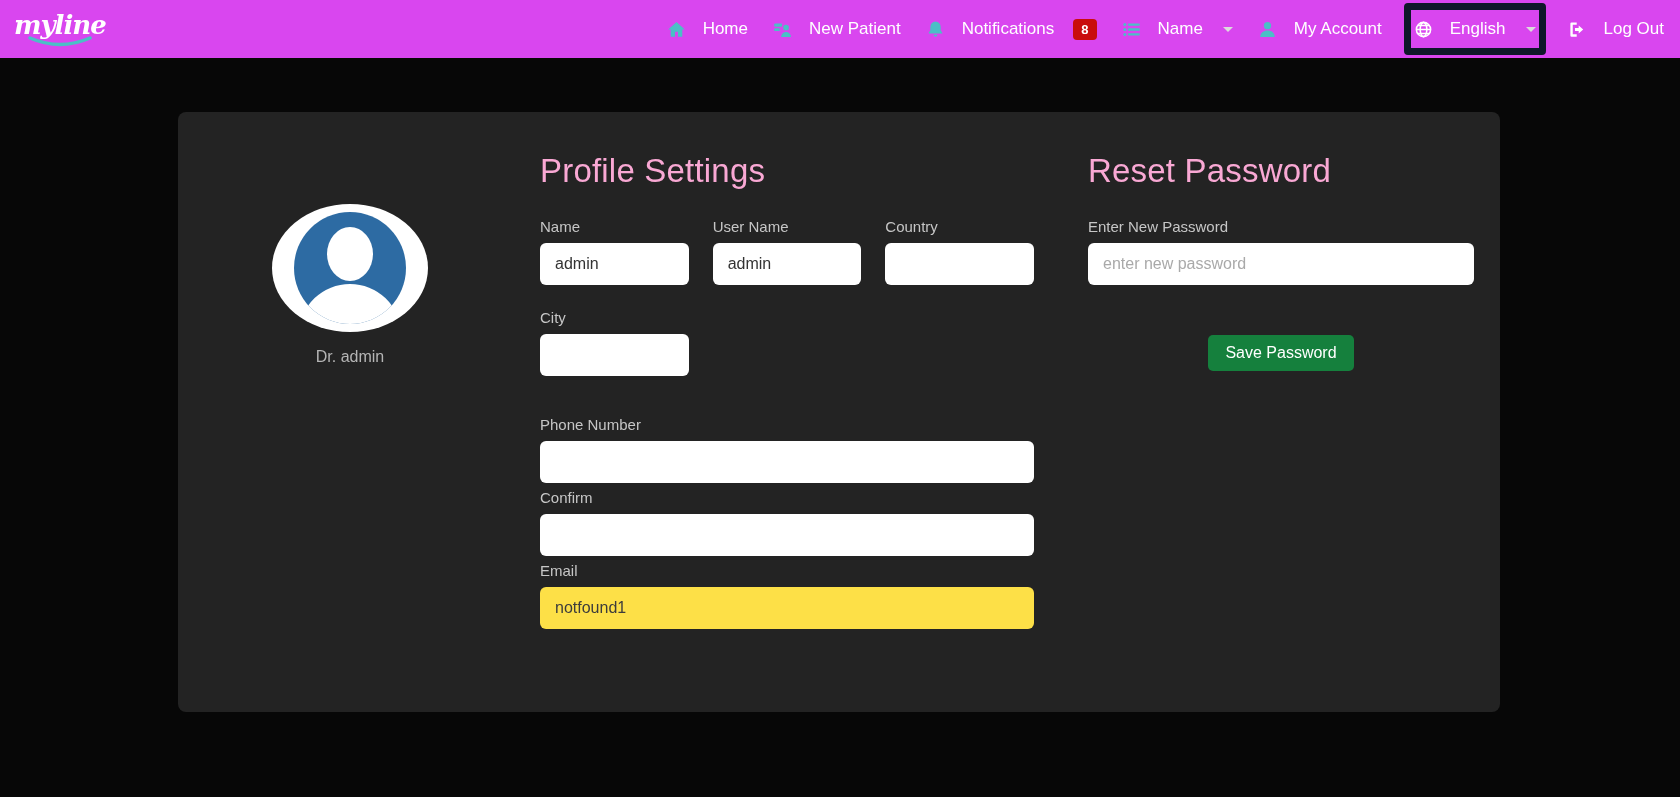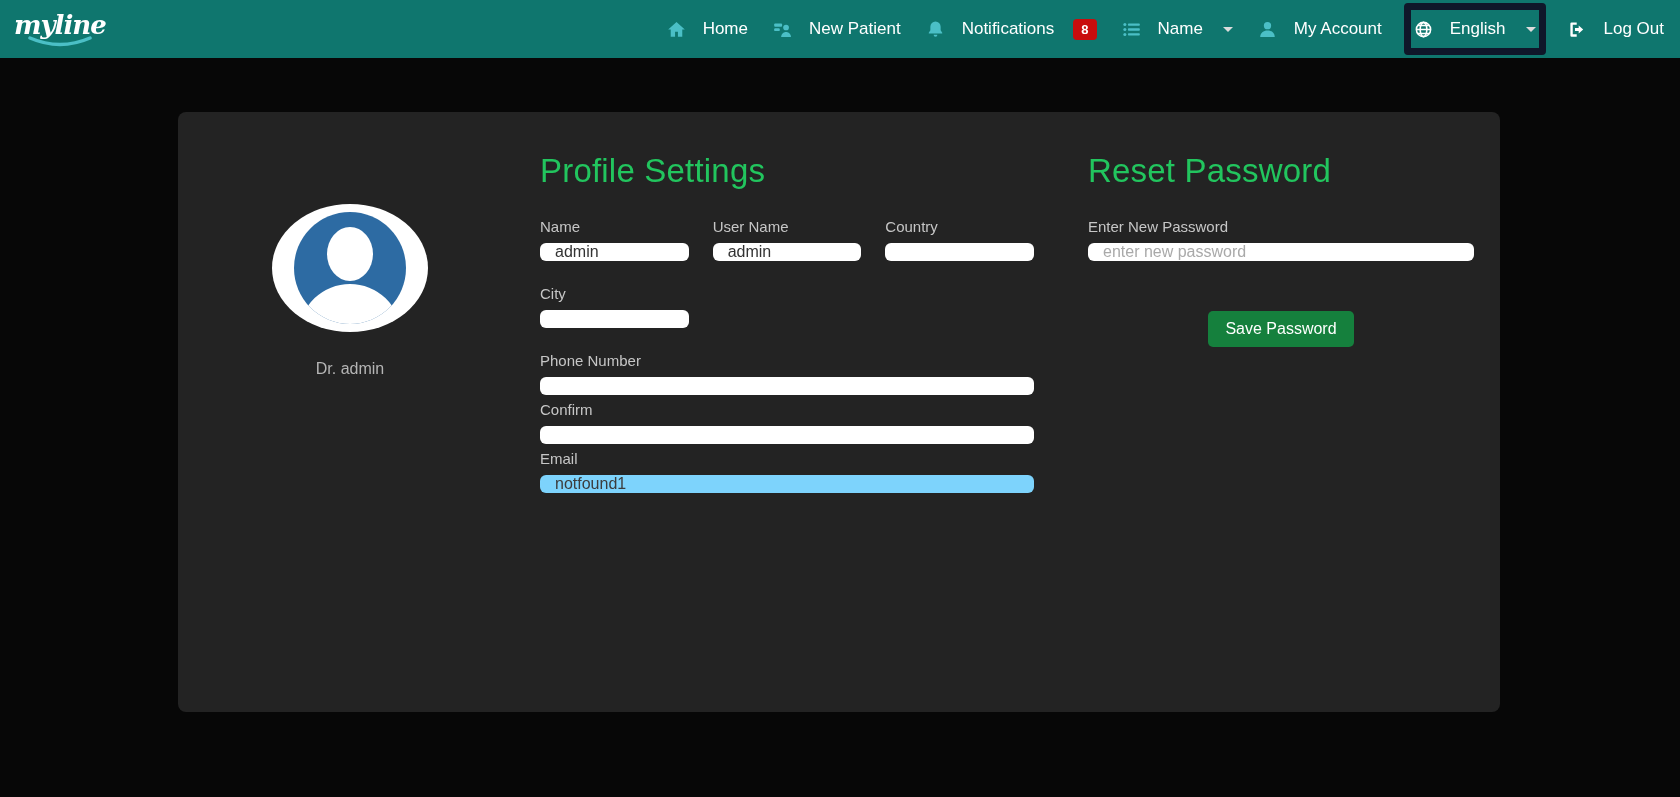--- a/index.html
+++ b/index.html
@@ -6,21 +6,21 @@
   html,body { margin:0; padding:0; }
   body {
     width:1680px; height:797px; overflow:hidden;
     background:#070707;
     font-family:"Liberation Sans", sans-serif;
     position:relative;
   }
 
   
   .navbar {
-    height:58px; background:#0f766e;
+    height:58px; background:#d946ef;
     display:flex; align-items:center; justify-content:space-between;
     padding:0 16px 0 14px;
   }
   .logo { display:flex; flex-direction:column; align-items:center; line-height:1; cursor:pointer; margin-top:2px;}
   .logo-text {
     color:#fff; font-family:"DejaVu Serif", serif; font-style:italic; font-weight:bold;
     font-size:26px; letter-spacing:-1px;
   }
   .logo-swoosh { margin-top:-2px; }
 
@@ -64,41 +64,41 @@
     position:relative; overflow:hidden;
   }
   .avatar-head {
     position:absolute; left:50%; top:15px; transform:translateX(-50%);
     width:46px; height:54px; background:#fff; border-radius:50%;
   }
   .avatar-body {
     position:absolute; left:50%; top:72px; transform:translateX(-50%);
     width:100px; height:60px; background:#fff; border-radius:50% 50% 0 0 / 80% 80% 0 0;
   }
-  .avatar-caption { margin-top:28px; color:#b5b5b5; font-size:16px; }
+  .avatar-caption { margin-top:16px; color:#b5b5b5; font-size:16px; }
 
   
   .section { position:absolute; top:40px; }
   .section-profile { left:362px; width:494px; }
   .section-reset  { left:910px; width:386px; }
   .section-title {
-    color:#22c55e; font-size:33px; font-weight:500;
+    color:#f9a8d4; font-size:33px; font-weight:500;
     margin:0 0 28px 0; letter-spacing:0.2px;
   }
   .grid2 { display:grid; grid-template-columns:1fr 1fr 1fr; column-gap:24px; }
   .fg { margin-bottom:24px; }
   .fg label { display:block; color:#c6c6c6; font-size:15px; margin-bottom:8px; }
   .inp {
-    width:100%; height:18px; background:#fff; border:none; border-radius:6px;
+    width:100%; height:42px; background:#fff; border:none; border-radius:6px;
     padding:0 15px; font-size:16px; color:#333;
     font-family:"Liberation Sans", sans-serif; outline:none;
   }
   .inp::placeholder { color:#a9a9a9; }
-  .inp:disabled { background:#7dd3fc; color:#3c3c3c; }
-  .gap-lg { }
+  .inp:disabled { background:#fde047; color:#3c3c3c; }
+  .gap-lg { margin-top:16px; }
   .tight { margin-bottom:6px; }
   .fg-pass { margin-bottom:32px; }
 
   .btn-row-profile { text-align:center; margin-top:36px; }
   .btn-row-reset   { text-align:center; margin-top:50px; }
   .btn {
     display:inline-block; background:#15803d; color:#fff;
     border:none; border-radius:5px; font-size:16px;
     font-family:"Liberation Sans", sans-serif;
     padding:9px 17px; cursor:pointer;

